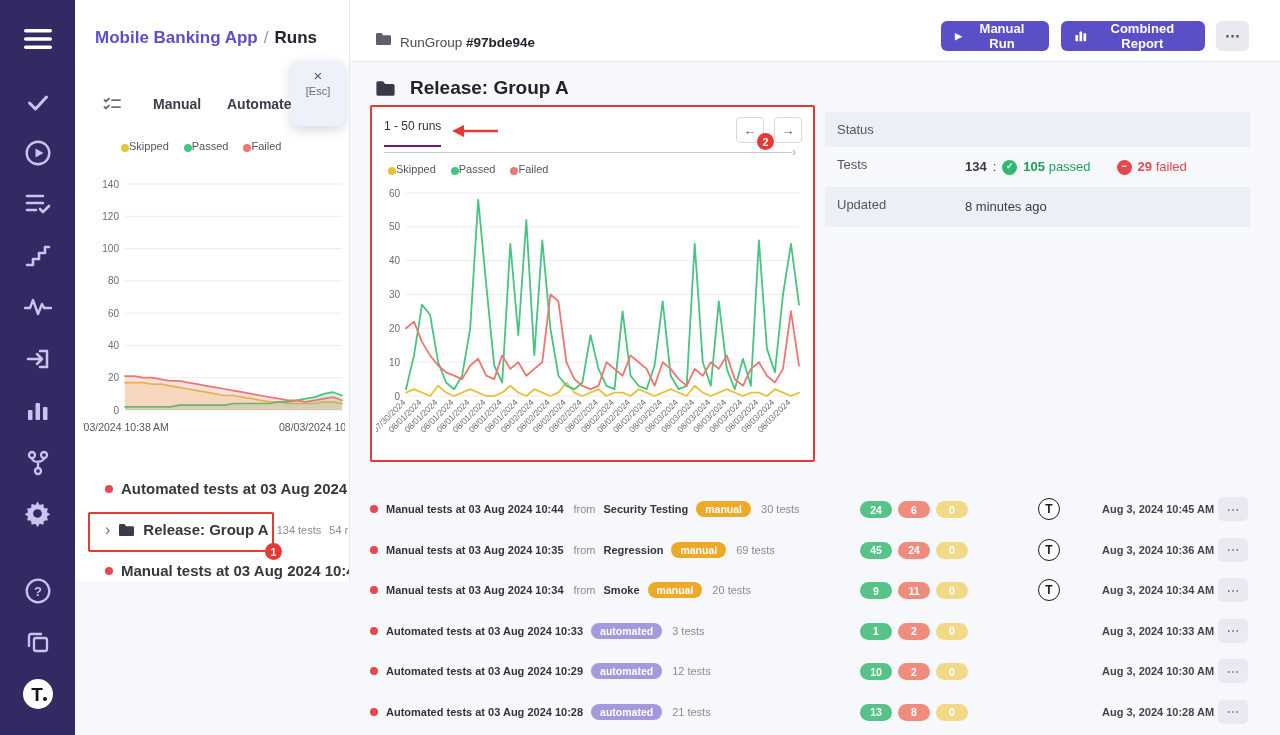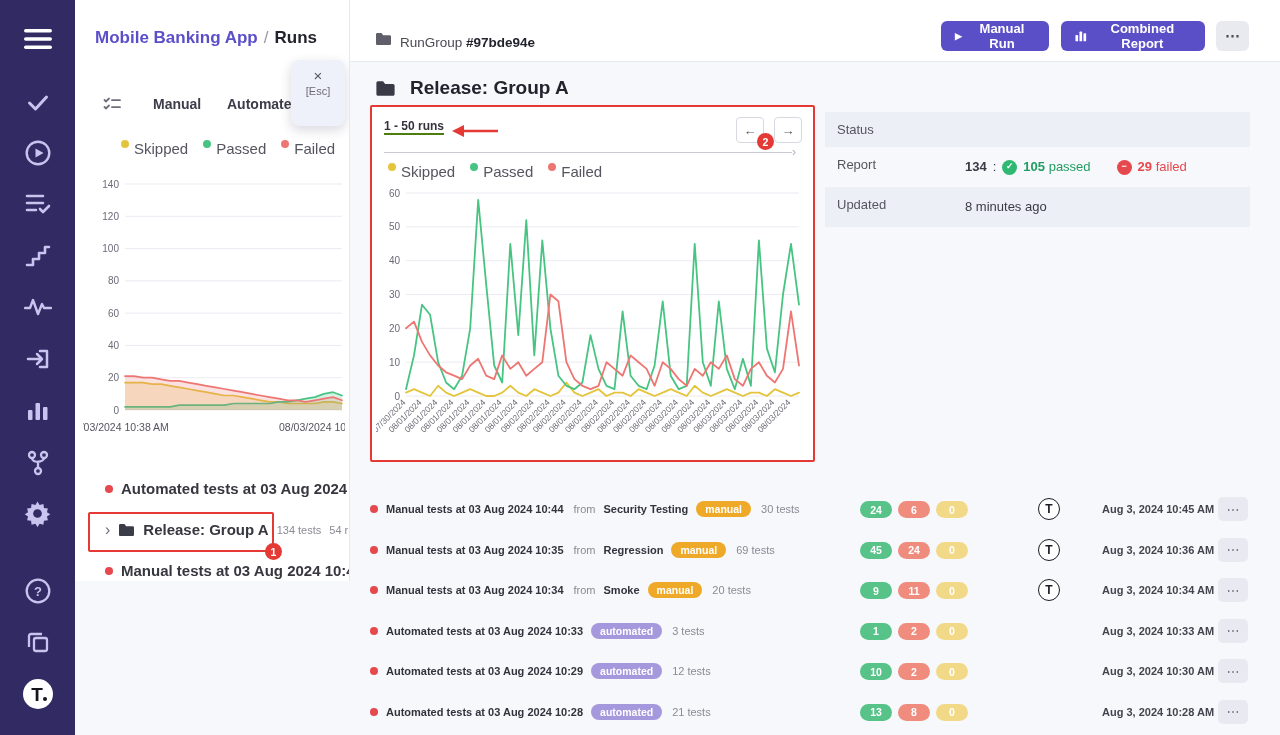--- a/index.html
+++ b/index.html
@@ -16,21 +16,21 @@
 .ptitle .page{color:#23232e}
 .tabs-icon{position:absolute;left:28px;top:97px}
 .tab{position:absolute;top:96px;font-size:14px;font-weight:bold;color:#3c3c4a;cursor:pointer}
 .tab.manual{left:78px}
 .tab.automated{left:152px}
 .tooltip{position:absolute;left:216px;top:60px;width:54px;height:66px;background:#eef1f9;border-radius:8px;box-shadow:0 4px 12px rgba(40,40,80,.18);z-index:6;text-align:center}
 .tooltip .close{display:block;margin:8px auto 2px;font-size:15px;color:#55555f;background:none;border:none;cursor:pointer;line-height:1}
 .tooltip .esc{font-size:11px;color:#6b6b78}
 .legend-row{display:flex;gap:15px;align-items:center}
 .panel .legend-row{position:absolute;left:46px;top:140px}
-.leg{display:inline-flex;align-items:flex-start;gap:5px;font-size:15px;color:#55555f}
+.leg{display:inline-flex;align-items:flex-end;font-size:11px;color:#55555f}
 .leg-dot{width:8px;height:8px;border-radius:50%;display:inline-block}
 #mini-chart{position:absolute;left:8px;top:168px}
 .plist{position:absolute;left:0;top:468px;width:275px}
 .plist-item{height:41px;display:flex;align-items:center;gap:8px;padding-left:30px;white-space:nowrap;overflow:hidden;cursor:pointer}
 .plist-title{font-size:15px;font-weight:600;color:#37373f}
 .plist-meta{font-size:11px;color:#8a8a96;font-weight:normal;}
 .chev{font-size:16px;color:#6f6f7a;line-height:1}
 .dot{width:8px;height:8px;border-radius:50%;flex:0 0 auto;display:inline-block}
 .dot.red{background:#e5484d}
 
@@ -41,21 +41,21 @@
 .crumb b{color:#23232e}
 .btn{position:absolute;top:21px;height:30px;border:none;border-radius:6px;font-family:inherit;font-size:13px;font-weight:bold;cursor:pointer;display:flex;align-items:center;justify-content:center;gap:7px}
 .btn.primary{background:#5b4fc8;color:#fff;padding:0 14px}
 .btn-manual{left:591px;width:108px}
 .btn-combined{left:711px;width:144px}
 .btn-more{left:866px;width:33px;background:#e9e9f0;color:#4a4a55;font-size:15px}
 .ghead-folder{position:absolute;left:25px;top:80px;color:#3a3a46}
 .ghead-title{position:absolute;left:60px;top:77px;font-size:19px;font-weight:bold;color:#23232e}
 
 .card{position:absolute;left:22px;top:107px;width:441px;height:353px;background:#fff;border-radius:3px}
-.runs-range{position:absolute;left:12px;top:12px;font-size:12px;font-weight:bold;color:#33333d;border-bottom:2px solid #4d7c0f;padding-bottom:0}
+.runs-range{position:absolute;left:12px;top:12px;font-size:12px;font-weight:normal;color:#33333d;border-bottom:2px solid #701a75;padding-bottom:12px}
 .pager{position:absolute;top:10px;width:28px;height:26px;background:#fff;border:1px solid #d8d8e2;border-radius:4px;font-size:13px;color:#55555f;cursor:pointer;font-family:inherit}
 .pager.prev{left:364px}
 .pager.next{left:402px}
 .scroll-line{position:absolute;left:12px;top:45px;width:408px;height:1px;background:#c9c9d4}
 .scroll-arrow{position:absolute;left:420px;top:38px;font-size:12px;color:#b2b2bd}
 .card .legend-row{position:absolute;left:16px;top:56px}
 #main-chart{position:absolute;left:4px;top:74px}
 
 .info{position:absolute;left:475px;top:112px;width:425px}
 .info-row{display:flex;padding:10px 12px;font-size:13px}
@@ -381,21 +381,21 @@
         <polyline points="30.0,208.2 38.0,174.4 46.0,123.7 54.1,133.8 62.1,181.2 70.1,201.5 78.1,208.2 86.1,194.7 94.2,147.3 102.2,18.8 110.2,103.3 118.2,184.5 126.2,201.5 134.3,62.8 142.3,154.1 150.3,39.1 158.3,174.4 166.3,59.4 174.4,147.3 182.4,194.7 190.4,204.8 198.4,208.2 206.4,201.5 214.5,154.1 222.5,187.9 230.5,204.8 238.5,208.2 246.6,130.4 254.6,194.7 262.6,204.8 270.6,208.2 278.6,184.5 286.7,120.3 294.7,194.7 302.7,208.2 310.7,204.8 318.7,62.8 326.8,181.2 334.8,204.8 342.8,120.3 350.8,187.9 358.8,208.2 366.9,177.8 374.9,204.8 382.9,59.4 390.9,167.6 398.9,191.3 407.0,113.5 415.0,62.8 423.0,123.7" fill="none" stroke="#47c482" stroke-width="1.8" stroke-linejoin="round" stroke-linecap="round"></polyline>
         <polyline points="30.0,147.3 38.0,140.6 46.0,160.9 54.1,174.4 62.1,184.5 70.1,191.3 78.1,194.7 86.1,198.1 94.2,184.5 102.2,177.8 110.2,194.7 118.2,198.1 126.2,174.4 134.3,187.9 142.3,181.2 150.3,194.7 158.3,187.9 166.3,181.2 174.4,113.5 182.4,120.3 190.4,181.2 198.4,198.1 206.4,204.8 214.5,208.2 222.5,204.8 230.5,181.2 238.5,187.9 246.6,194.7 254.6,174.4 262.6,181.2 270.6,187.9 278.6,204.8 286.7,181.2 294.7,187.9 302.7,198.1 310.7,204.8 318.7,187.9 326.8,194.7 334.8,181.2 342.8,187.9 350.8,174.4 358.8,198.1 366.9,204.8 374.9,187.9 382.9,181.2 390.9,194.7 398.9,201.5 407.0,187.9 415.0,130.4 423.0,184.5" fill="none" stroke="#ee7672" stroke-width="1.8" stroke-linejoin="round" stroke-linecap="round"></polyline>
       </svg>
   </section>
 
   <section class="info">
     <div class="info-row shaded">
       <span class="info-label">Status</span>
     </div>
     <div class="info-row">
-      <span class="info-label">Report</span>
+      <span class="info-label">Tests</span>
       <span class="info-value tests-line">
         <b>134</b>
           <span>:</span>
         <span class="circ g">✓</span>
         <span class="green-text"><b>105</b> <span>passed</span></span>
         <span style="width:14px"></span>
         <span class="circ r">−</span>
         <span class="red-text"><b>29</b> <span>failed</span></span>
       </span>
     </div>

